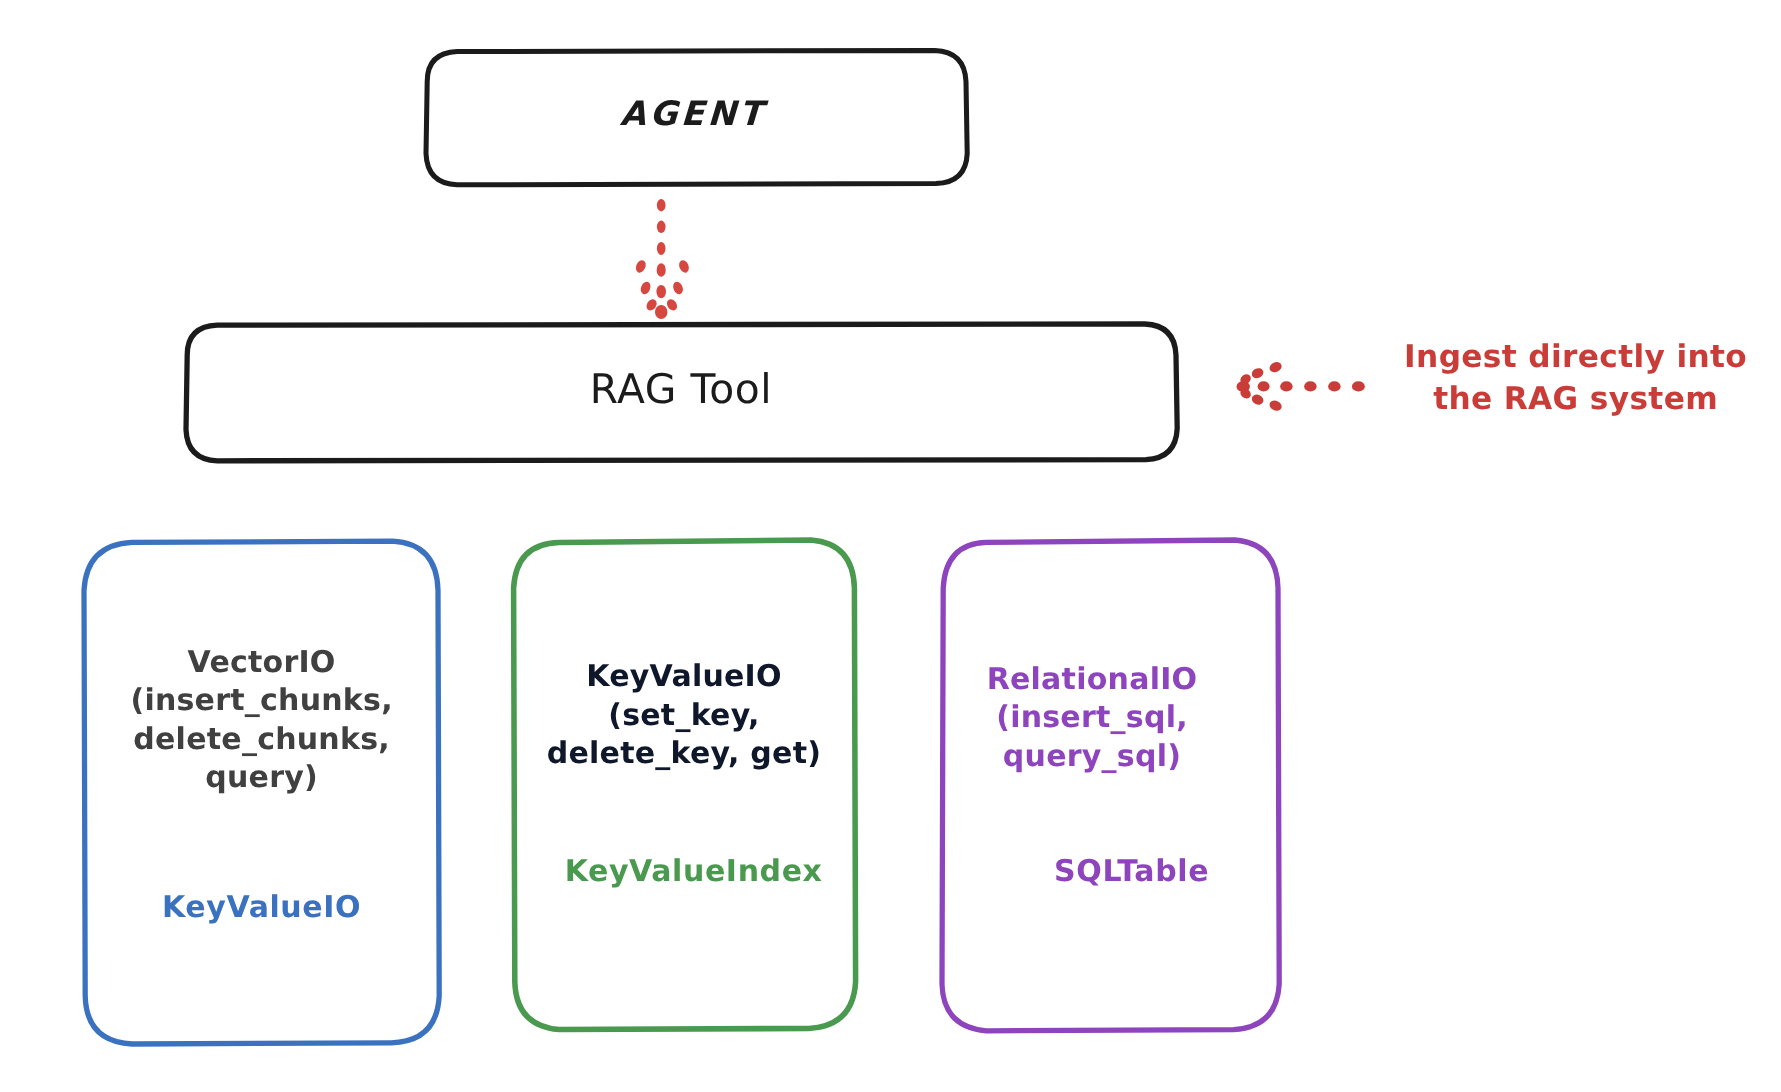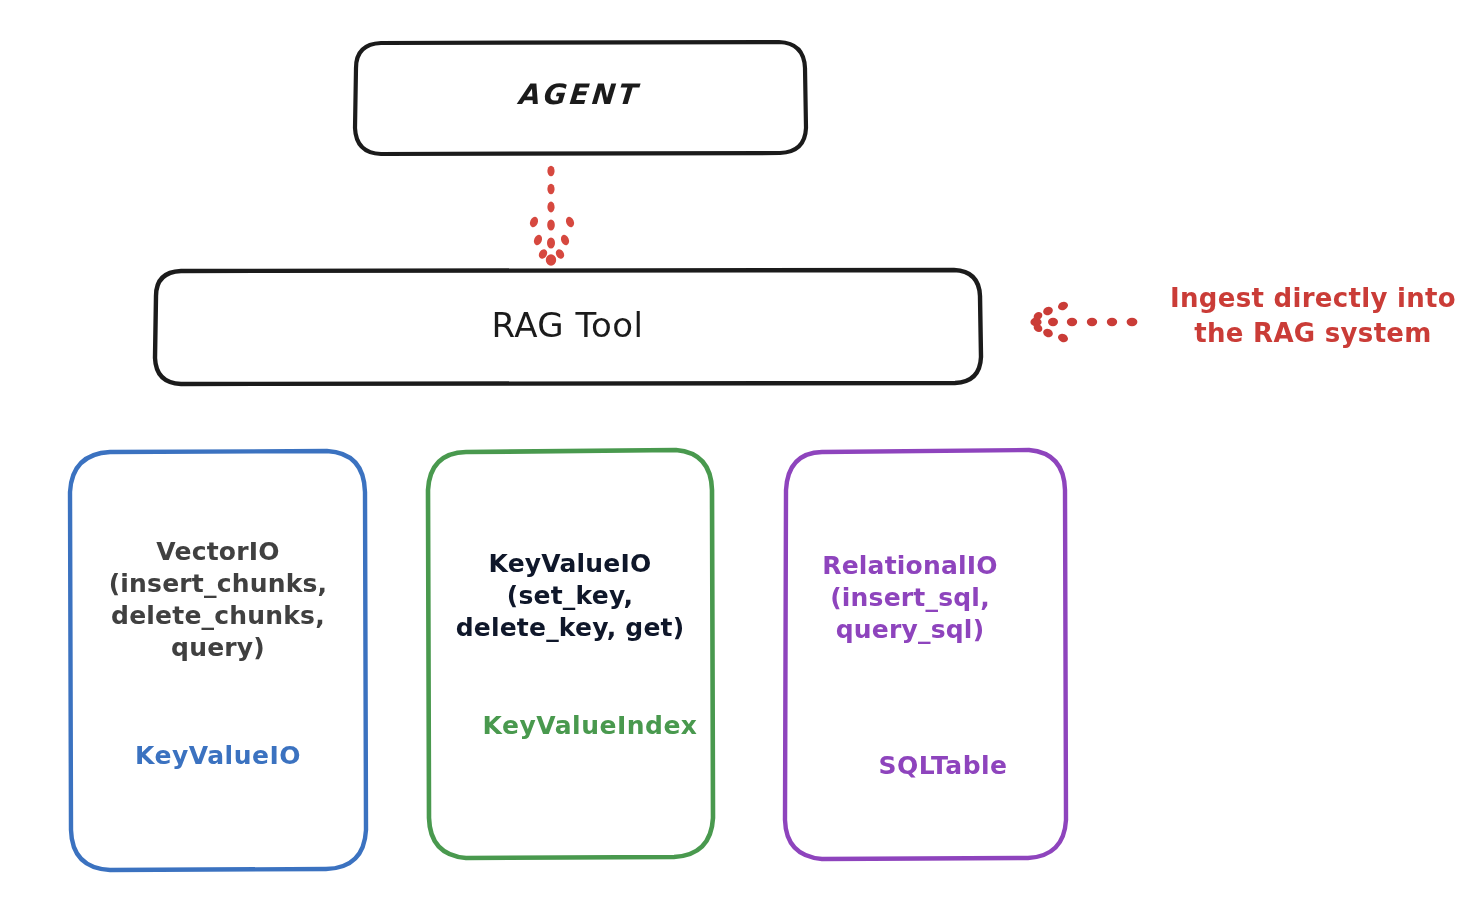--- a/index.html
+++ b/index.html
@@ -82,28 +82,27 @@
   .store-index {
     font-size: 25px;
     font-weight: 600;
     letter-spacing: 0.5px;
   }
   #vector-index-label {
     left: 70px; top: 740px; width: 296px;
     color: #3b72c0;
   }
   #kv-index-label {
-    left: 444px; top: 710px; width: 292px;
+    left: 432px; top: 710px; width: 292px;
     color: #49994e;
     text-align: center;
   }
   #rel-index-label {
     left: 783px; top: 710px; width: 320px;
     color: #8e44bd;
-    margin-top: 40px;
   }
 </style>
 </head>
 <body>
 
 <svg id="canvas" viewBox="0 0 1484 910" xmlns="http://www.w3.org/2000/svg">
 
   <path d="M 381 43 L 779 42 Q 804 43 805 68 L 806 128 Q 805 152 780 153 L 381 154 Q 356 153 355 128 L 356 68 Q 356 44 381 43 Z" fill="#ffffff" stroke="#1b1b1b" stroke-width="4.2" stroke-linecap="round" stroke-linejoin="round"></path>
 
   <path d="M 181 271 L 954 270 Q 979 271 980 296 L 981 357 Q 980 382 955 383 L 181 384 Q 156 383 155 358 L 156 296 Q 156 272 181 271 Z" fill="#ffffff" stroke="#1b1b1b" stroke-width="4.4" stroke-linecap="round" stroke-linejoin="round"></path>

